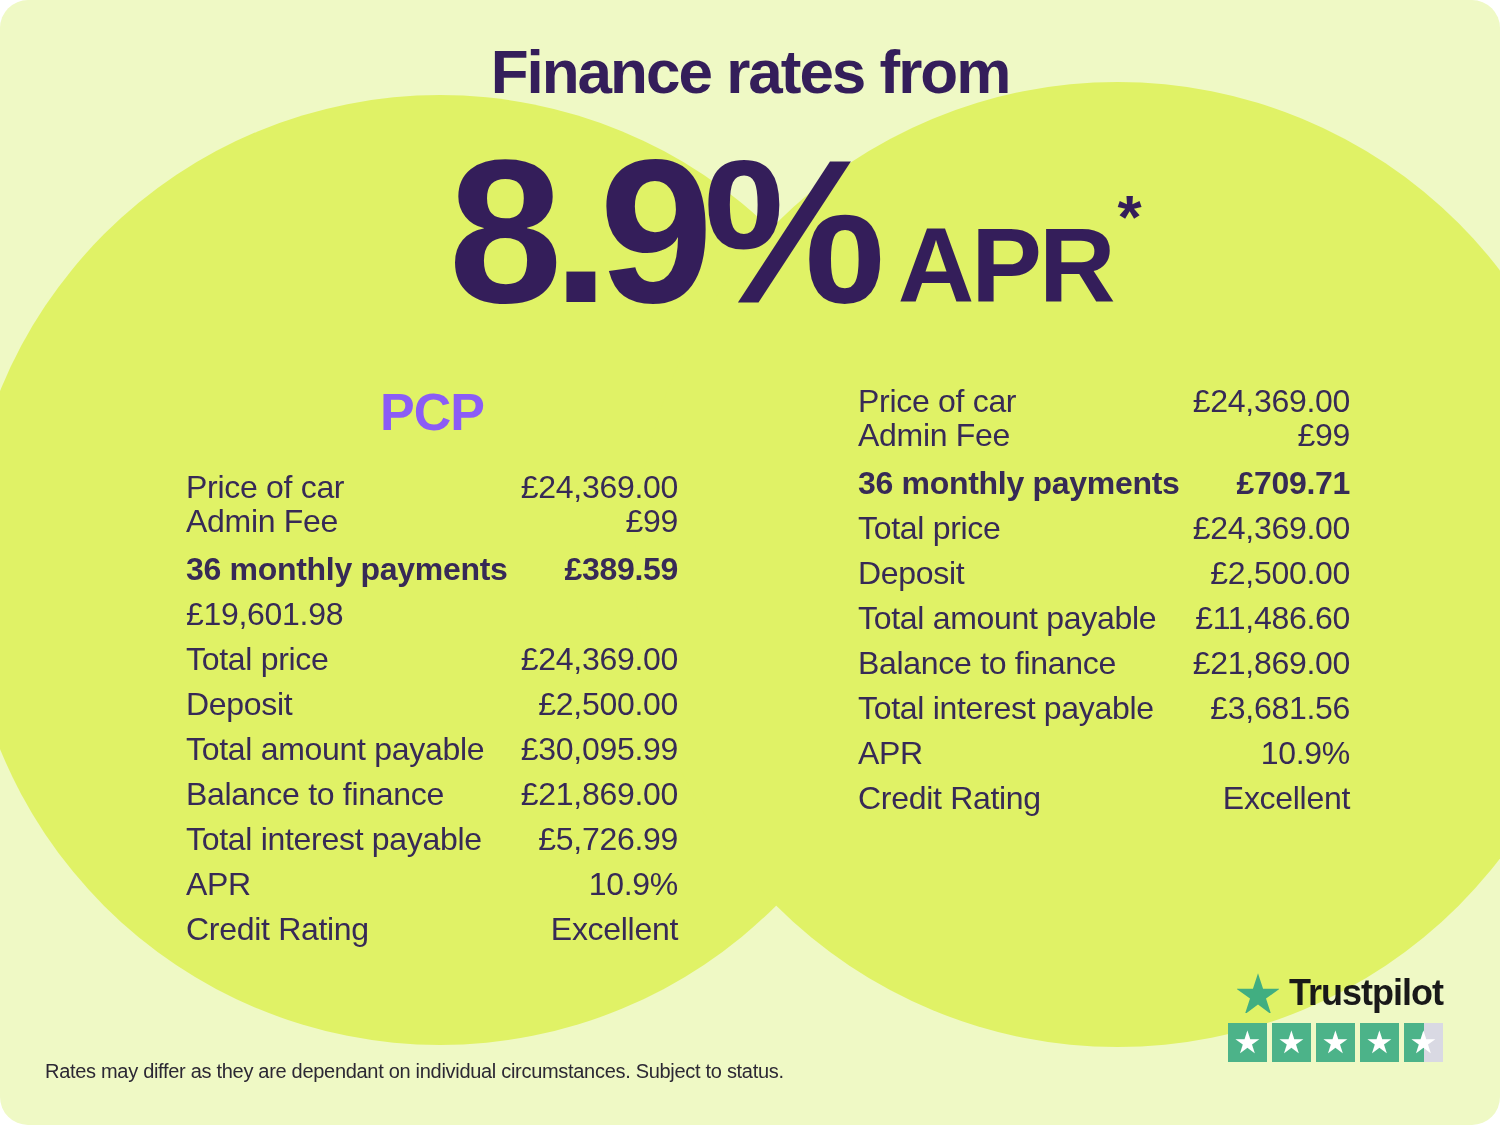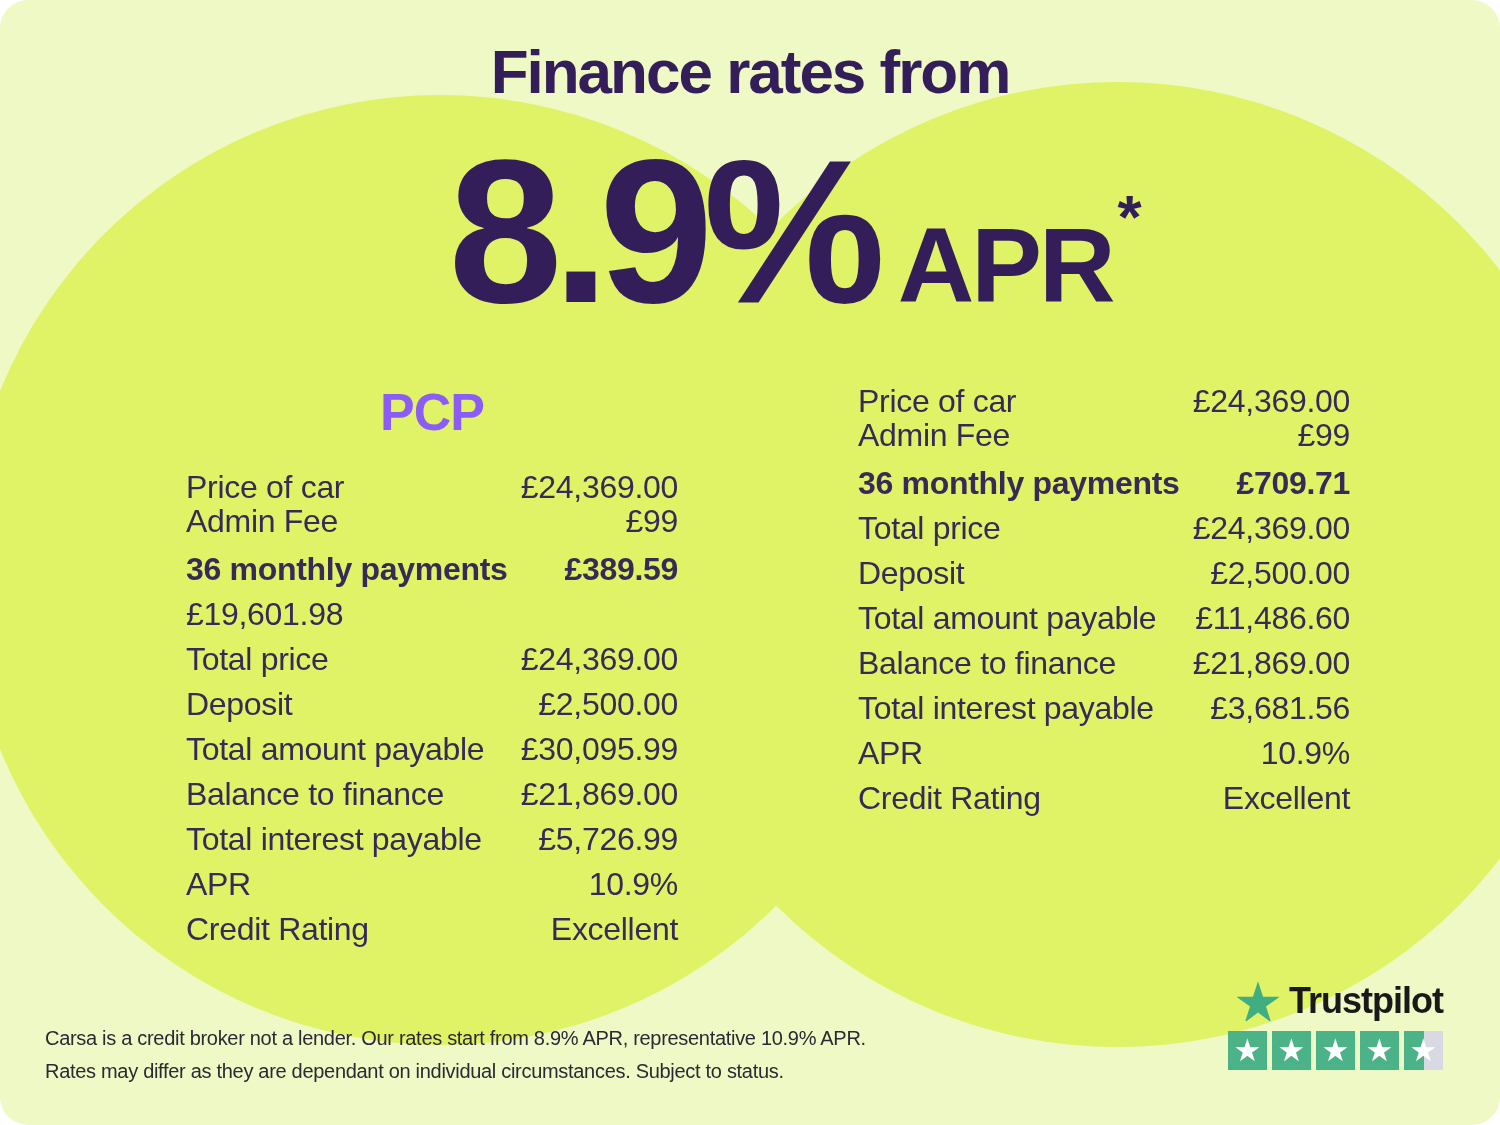--- a/index.html
+++ b/index.html
@@ -113,21 +113,20 @@
   }
 
   
   .trustpilot {
     position: absolute;
     right: 57px;
     top: 972px;
     display: flex;
     flex-direction: column;
     align-items: flex-end;
-    margin-top: 8px;
   }
   .tp-logo-row {
     display: flex;
     align-items: center;
     gap: 10px;
   }
   .tp-star-icon { width: 42px; height: 40px; display: block; }
   .tp-wordmark {
     font-size: 36px;
     font-weight: bold;
@@ -257,21 +256,21 @@
           <span class="val">10.9%</span>
         </div>
         <div class="row">
           <span class="lbl">Credit Rating</span>
           <span class="val">Excellent</span>
         </div>
       </div>
     </section>
 
     <p class="disclaimer">
-      <span>Carsa is a credit broker not a lender. Our rates start from 8.9% APR, representative 10.9% APR.</span><br>
+      <br>
       <span>Rates may differ as they are dependant on individual circumstances. Subject to status.</span>
     </p>
 
     <div class="trustpilot">
       <div class="tp-logo-row">
         <svg class="tp-star-icon" viewBox="0 0 51 48" xmlns="http://www.w3.org/2000/svg">
           <path fill="#41ae81" d="M25.5 0l6.16 18.96H51.6L35.22 30.68l6.26 19.26L25.5 38.04 9.52 49.94l6.26-19.26L-0.6 18.96h19.94z"></path>
         </svg>
         <span class="tp-wordmark">Trustpilot</span>
       </div>

